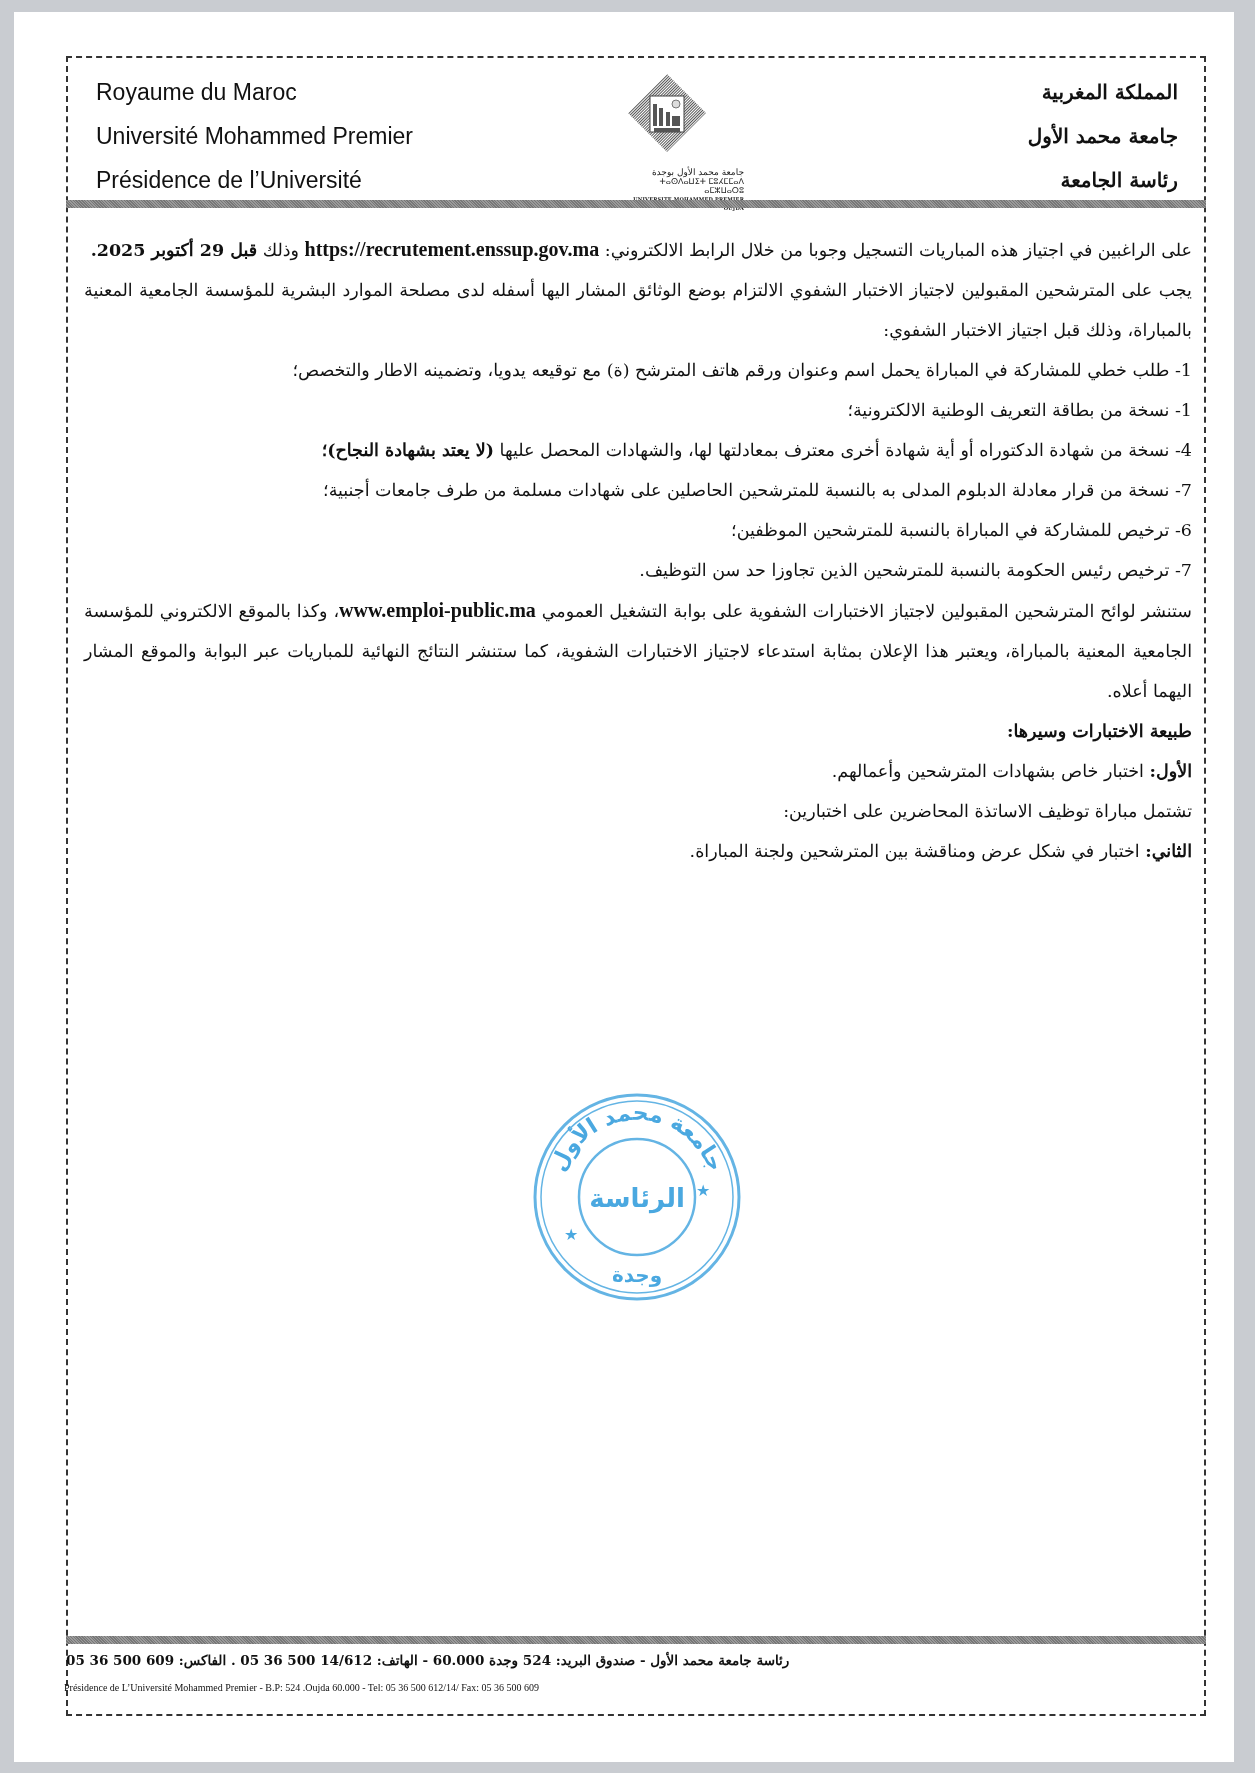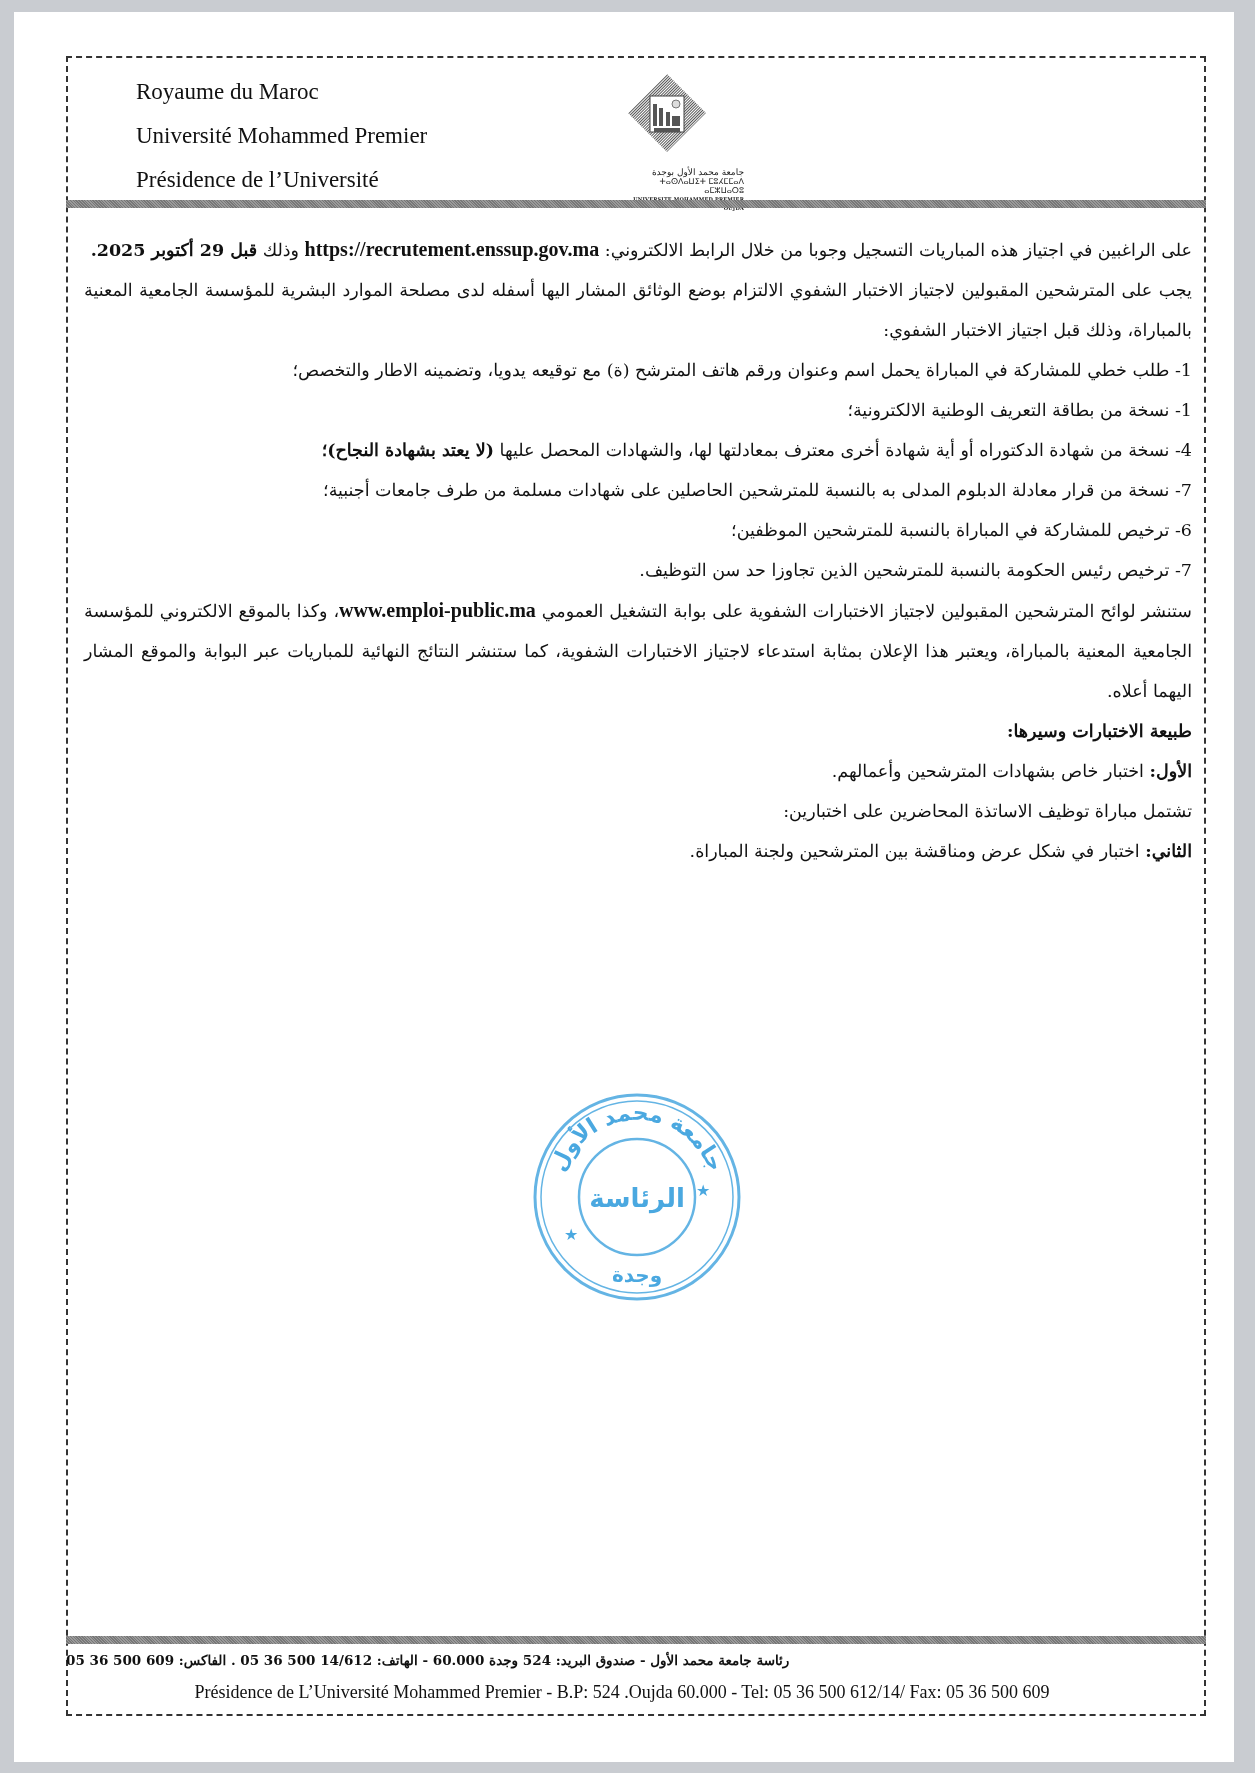--- a/index.html
+++ b/index.html
@@ -9,21 +9,21 @@
   }
   .paper {
     position:absolute; left:14px; top:12px; width:1220px; height:1750px;
     background:#ffffff;
   }
   .frame {
     position:absolute; left:66px; top:56px; width:1140px; height:1660px;
     border:2px dashed #333; box-sizing:border-box;
   }
   .header { position:absolute; left:66px; top:56px; width:1140px; height:146px; }
-  .fr-block { position:absolute; left:30px; top:14px; font-family:Liberation Serif, serif; font-size:23px; line-height:44px; color:#111;margin-left:40px; }
+  .fr-block { position:absolute; left:30px; top:14px; font-family:Liberation Sans, sans-serif; font-size:23px; line-height:44px; color:#111; }
   .ar-block { position:absolute; right:28px; top:14px; direction:rtl; text-align:right; font-family:"DejaVu Serif", serif; font-weight:bold; font-size:20px; line-height:44px; color:#111; }
   .logo { position:absolute; left:540px; top:14px; width:122px; height:126px; }
   .logo-diamond { position:absolute; left:22px; top:4px; width:78px; height:78px; }
   .logo-caption { position:absolute; left:16px; top:98px; width:122px; text-align:right; font-size:8px; line-height:9px; color:#222; }
   .logo-caption .ar { direction:rtl; font-size:9px; }
   .logo-caption .latin { font-size:5px; font-weight:bold; letter-spacing:0.2px; }
   .hbar {
     position:absolute; left:66px; top:200px; width:1140px; height:8px;
     background: repeating-linear-gradient(45deg, #777 0 1px, #9a9a9a 1px 2px);
   }
@@ -33,21 +33,21 @@
   }
   .body-text p { margin:0; }
   .ltr { direction:ltr; unicode-bidi:embed; font-family:"Liberation Serif", serif; font-weight:bold; font-size:20px; }
   .b { font-weight:bold; }
   .stamp { position:absolute; left:530px; top:1090px; width:214px; height:214px; }
   .fbar {
     position:absolute; left:66px; top:1636px; width:1140px; height:8px;
     background: repeating-linear-gradient(45deg, #777 0 1px, #9a9a9a 1px 2px);
   }
   .footer-ar { position:absolute; left:66px; top:1652px; width:1140px; text-align:left; direction:rtl; font-family:"DejaVu Serif", serif; font-weight:bold; font-size:13.5px; color:#111; }
-  .footer-fr { position:absolute; left:52px; top:1682px; width:1140px; text-align:center; font-family:"Liberation Serif", serif; font-size:18px; color:#111; }
+  .footer-fr { position:absolute; left:64px; top:1682px; width:1140px; font-family:"Liberation Serif", serif; font-size:10px; color:#111; }
 </style>
 </head>
 <body>
 
 <div class="paper"></div>
 <div class="frame"></div>
 
 <div class="header">
   <div class="fr-block">
     <div>Royaume du Maroc</div>
@@ -71,20 +71,25 @@
       <circle cx="48" cy="30" r="4" fill="#ddd" stroke="#777"></circle>
       <rect x="26" y="54" width="26" height="4" fill="#555"></rect>
     </svg>
     <div class="logo-caption">
       <div class="ar">جامعة محمد الأول بوجدة</div>
       <div>ⵜⴰⵙⴷⴰⵡⵉⵜ ⵎⵓⵃⵎⵎⴰⴷ ⴰⵎⵣⵡⴰⵔⵓ</div>
       <div class="latin">UNIVERSITE MOHAMMED PREMIER OUJDA</div>
     </div>
   </div>
 
+  <div class="ar-block">
+    <div>المملكة المغربية</div>
+    <div>جامعة محمد الأول</div>
+    <div>رئاسة الجامعة</div>
+  </div>
 </div>
 
 <div class="hbar"></div>
 
 <div class="body-text">
   <p>
     <span>على الراغبين في اجتياز هذه المباريات التسجيل وجوبا من خلال الرابط الالكتروني:</span>
     <span class="ltr">https://recrutement.enssup.gov.ma</span>
     <span>وذلك</span>
     <span class="b">قبل 29 أكتوبر 2025.</span>

